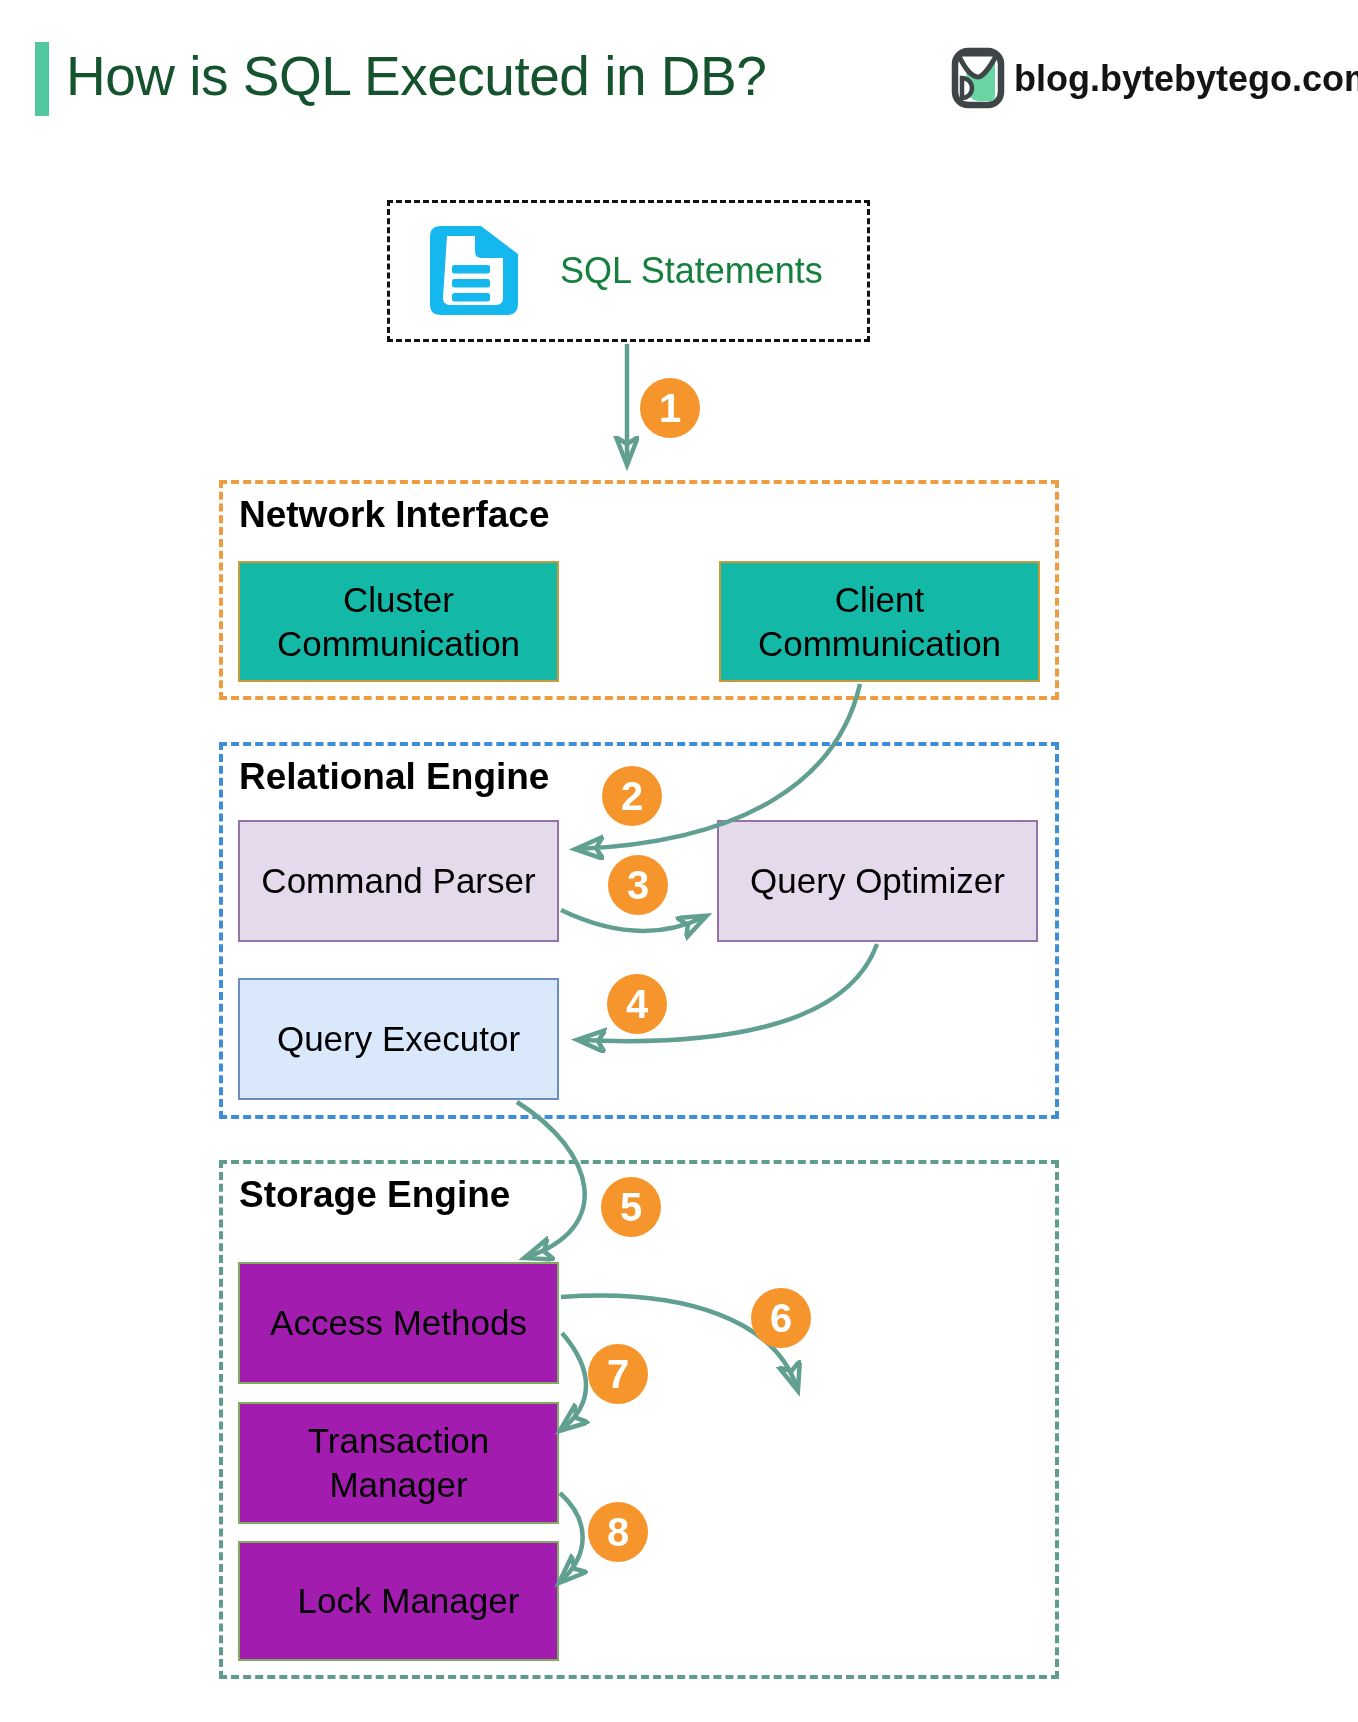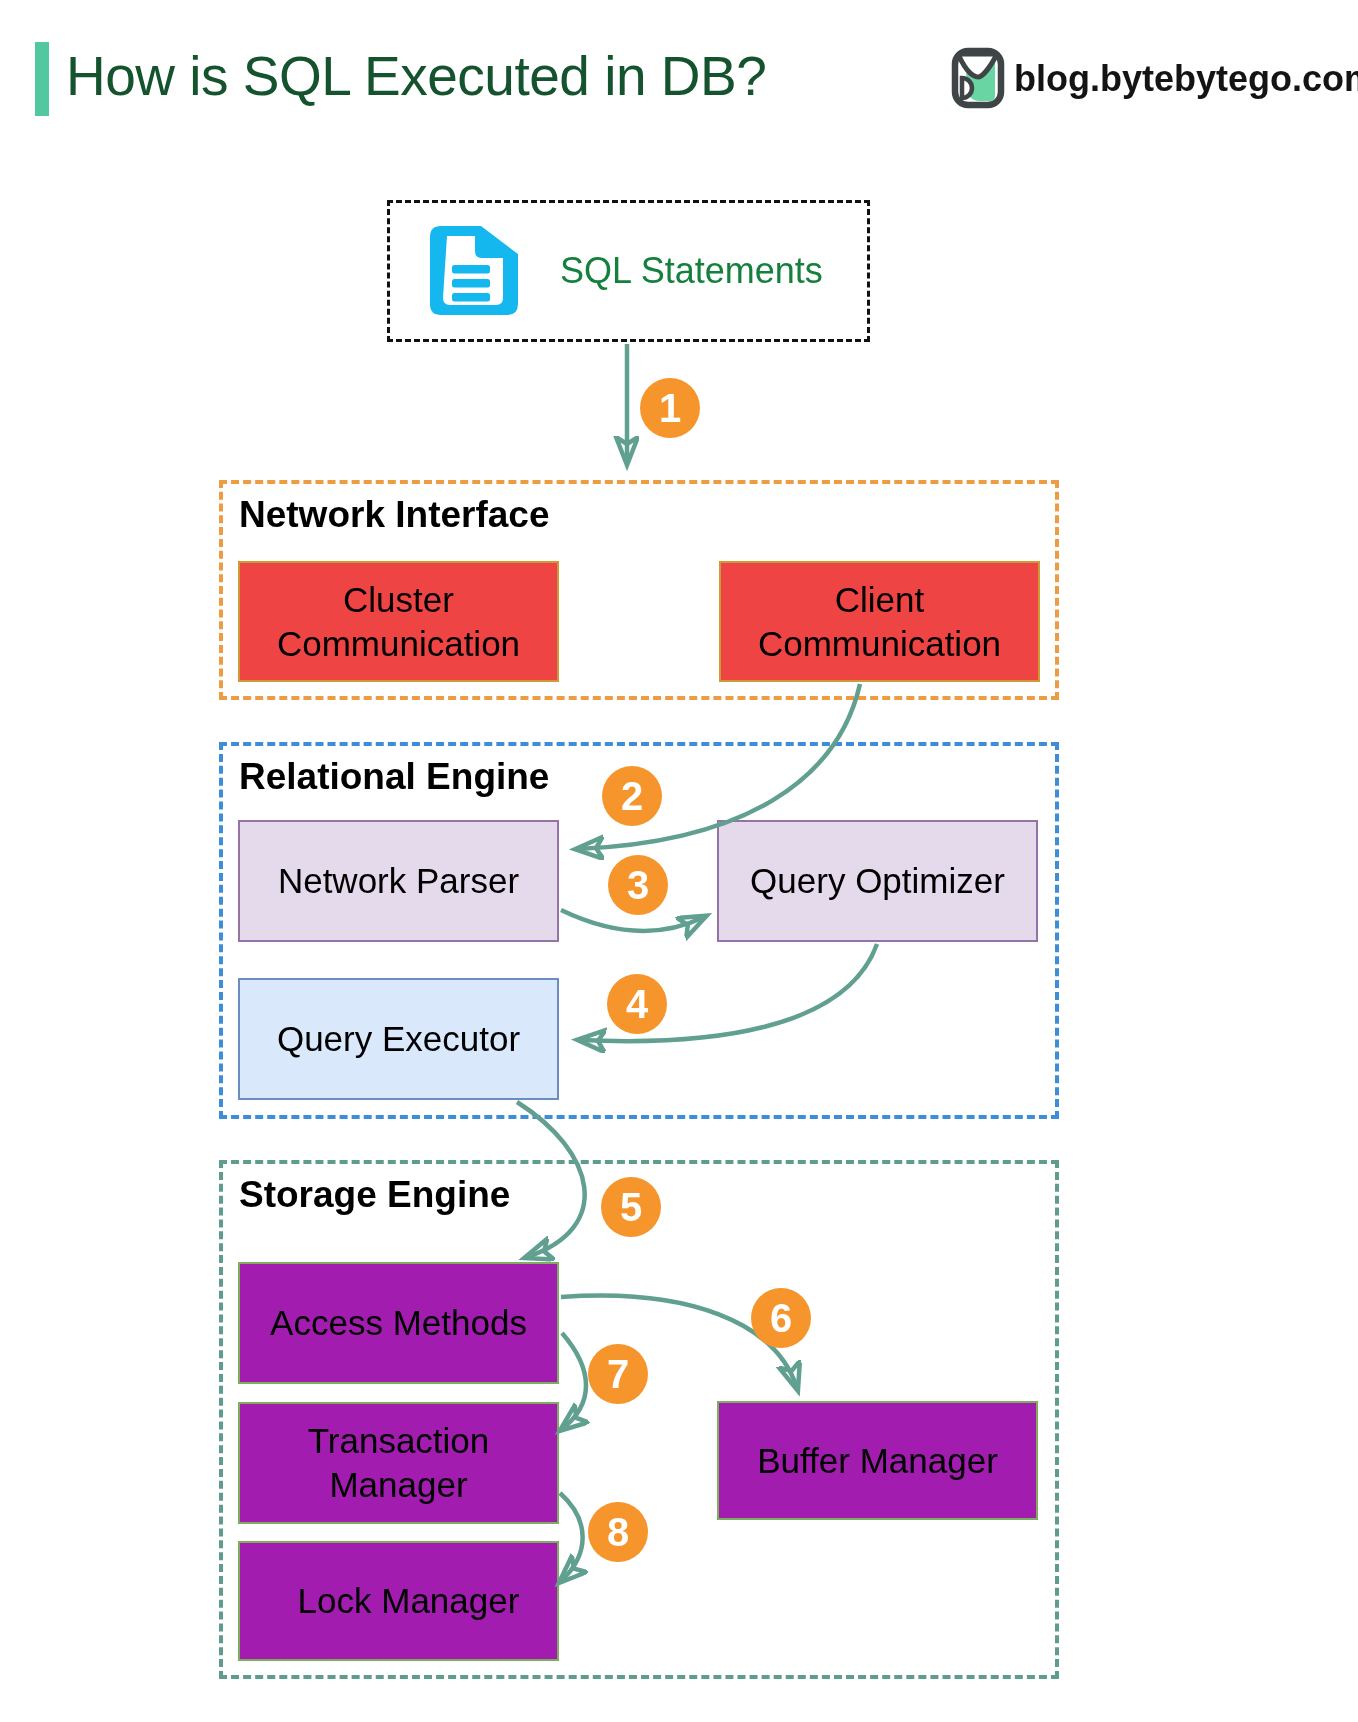--- a/index.html
+++ b/index.html
@@ -34,21 +34,21 @@
   .g-blue   { border:4px dashed #3E8DD8; }
   .g-teal   { border:4px dashed #5E9C8D; }
   .group-label { position:absolute; left:16px; top:10px; font-size:37px; font-weight:bold; white-space:nowrap; }
 
   
   .node {
     position:absolute; box-sizing:border-box; border:2px solid; display:flex;
     align-items:center; justify-content:center; text-align:center;
     font-size:35px; line-height:44px; padding:0 16px; color:#000;
   }
-  .peach  { background:#ef4444; border-color:#CE9A36; }
+  .peach  { background:#14b8a6; border-color:#CE9A36; }
   .purple { background:#E5D9EC; border-color:#9673A6; }
   .blue   { background:#DAE8FC; border-color:#6C8EBF; }
   .green  { background:#a21caf; border-color:#7DAE60; }
 
   
   .wires { position:absolute; left:0; top:0; width:1358px; height:1722px; pointer-events:none; }
   .wires path { stroke:#61A091; stroke-width:4.5; fill:none; }
   .badge {
     position:absolute; width:60px; height:60px; border-radius:50%; background:#F5952B;
     color:#fff; font-size:40px; font-weight:bold; display:flex; align-items:center;
@@ -81,37 +81,34 @@
   </section>
 
   <div class="node peach" style="left:238px;top:561px;width:321px;height:121px;">
     <span>Cluster Communication</span>
   </div>
   <div class="node peach" style="left:719px;top:561px;width:321px;height:121px;">
     <span>Client Communication</span>
   </div>
 
   <div class="node purple" style="left:238px;top:820px;width:321px;height:122px;">
-    <span>Network Parser</span>
+    <span>Command Parser</span>
   </div>
   <div class="node purple" style="left:717px;top:820px;width:321px;height:122px;">
     <span>Query Optimizer</span>
   </div>
   <div class="node blue" style="left:238px;top:978px;width:321px;height:122px;">
     <span>Query Executor</span>
   </div>
 
   <div class="node green" style="left:238px;top:1262px;width:321px;height:122px;">
     <span>Access Methods</span>
   </div>
   <div class="node green" style="left:238px;top:1402px;width:321px;height:122px;">
     <span>Transaction Manager</span>
-  </div>
-  <div class="node green" style="left:717px;top:1401px;width:321px;height:119px;">
-    <span>Buffer Manager</span>
   </div>
   <div class="node green" style="left:238px;top:1541px;width:321px;height:120px;padding-left:36px;">
     <span>Lock Manager</span>
   </div>
 
   <div class="sql-box">
     <svg class="doc" viewBox="0 0 100 100" aria-hidden="true">
       <path d="M17 5 H57 L94 33 V83 Q94 94 83 94 H17 Q6 94 6 83 V16 Q6 5 17 5 Z" fill="#14B7EE"></path>
       <path d="M23 15 H51 V30 Q51 37 58 37 H79 V77 Q79 84 72 84 H26 Q19 84 19 77 Z" fill="#ffffff"></path>
       <rect x="28" y="44" width="38" height="8.5" rx="2.5" fill="#14B7EE"></rect>

